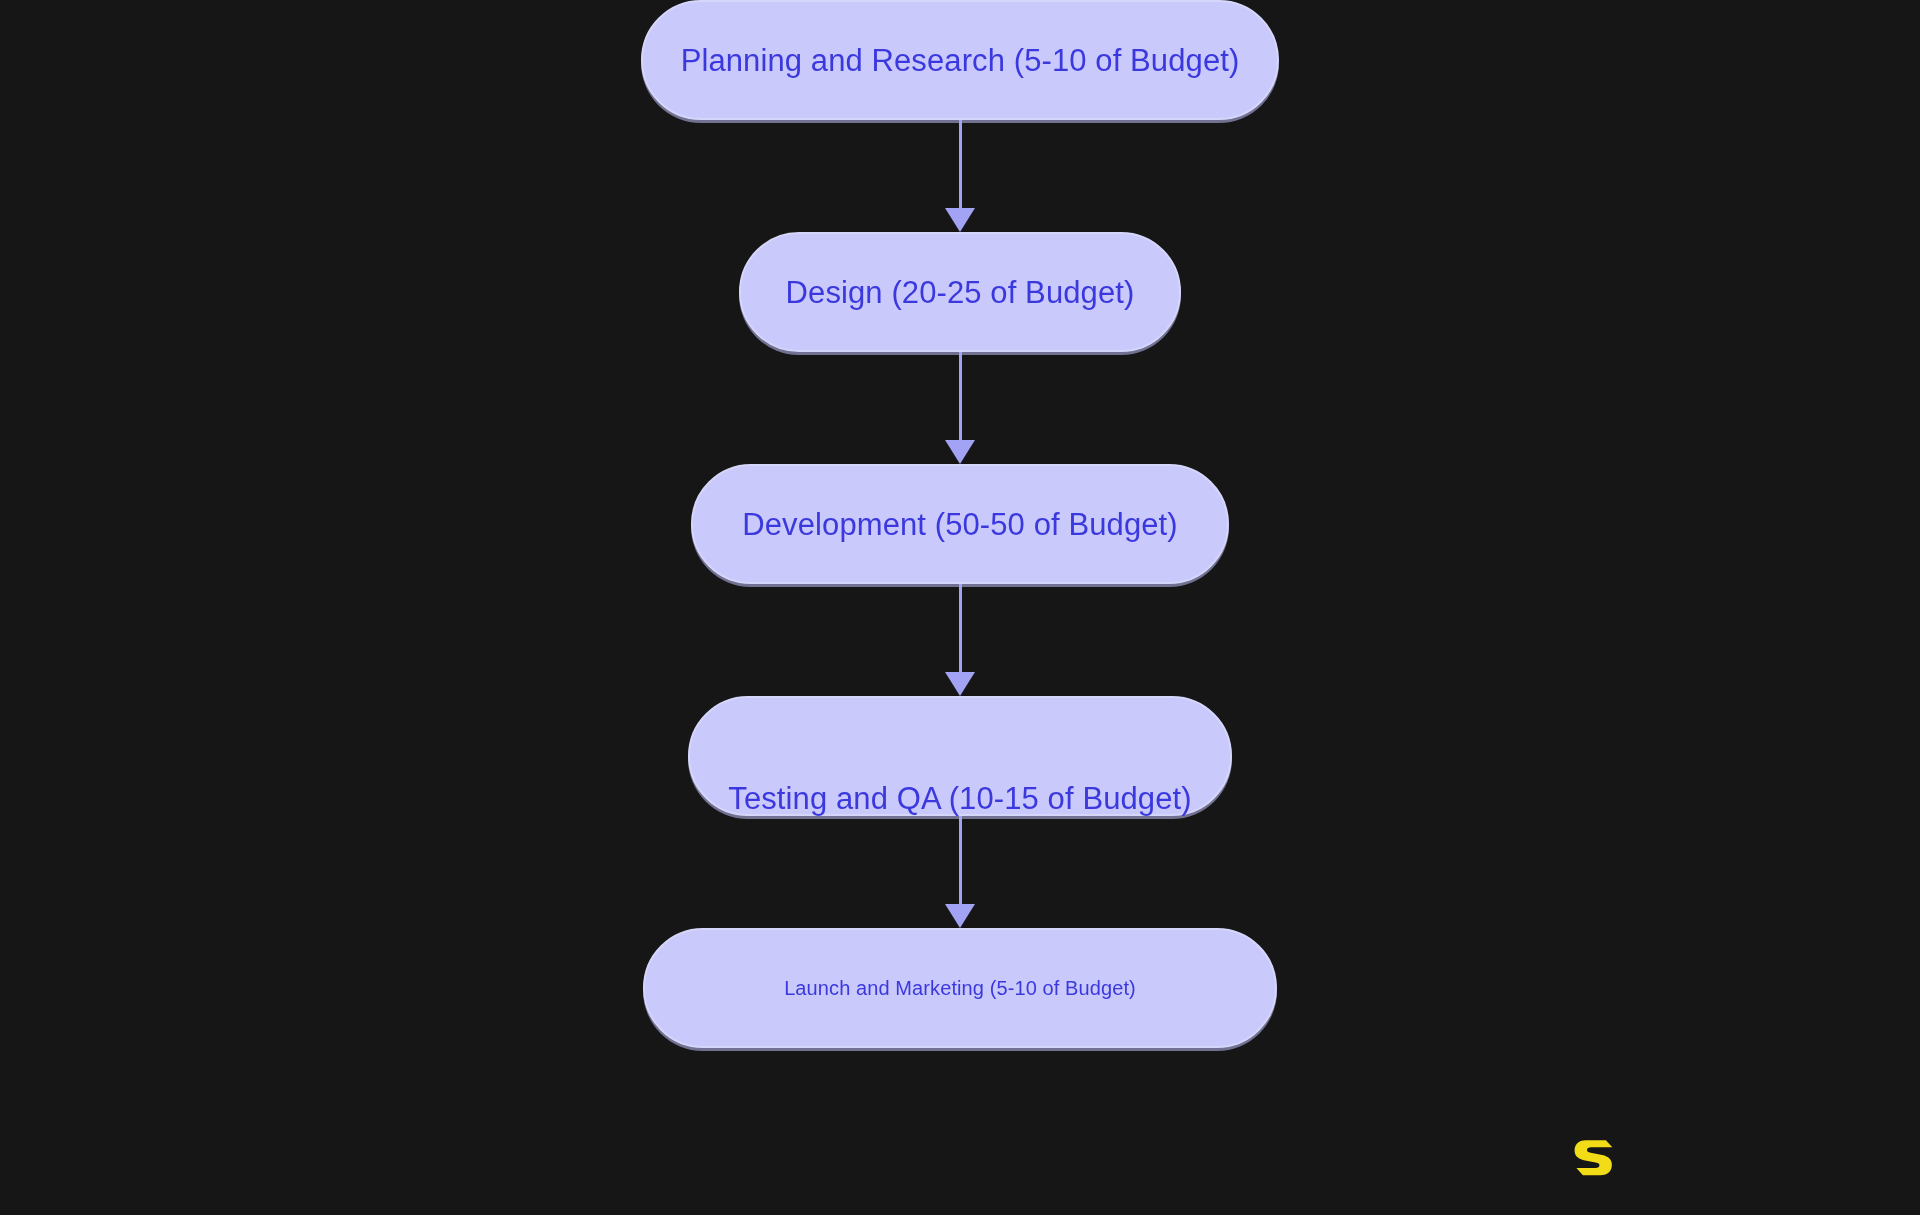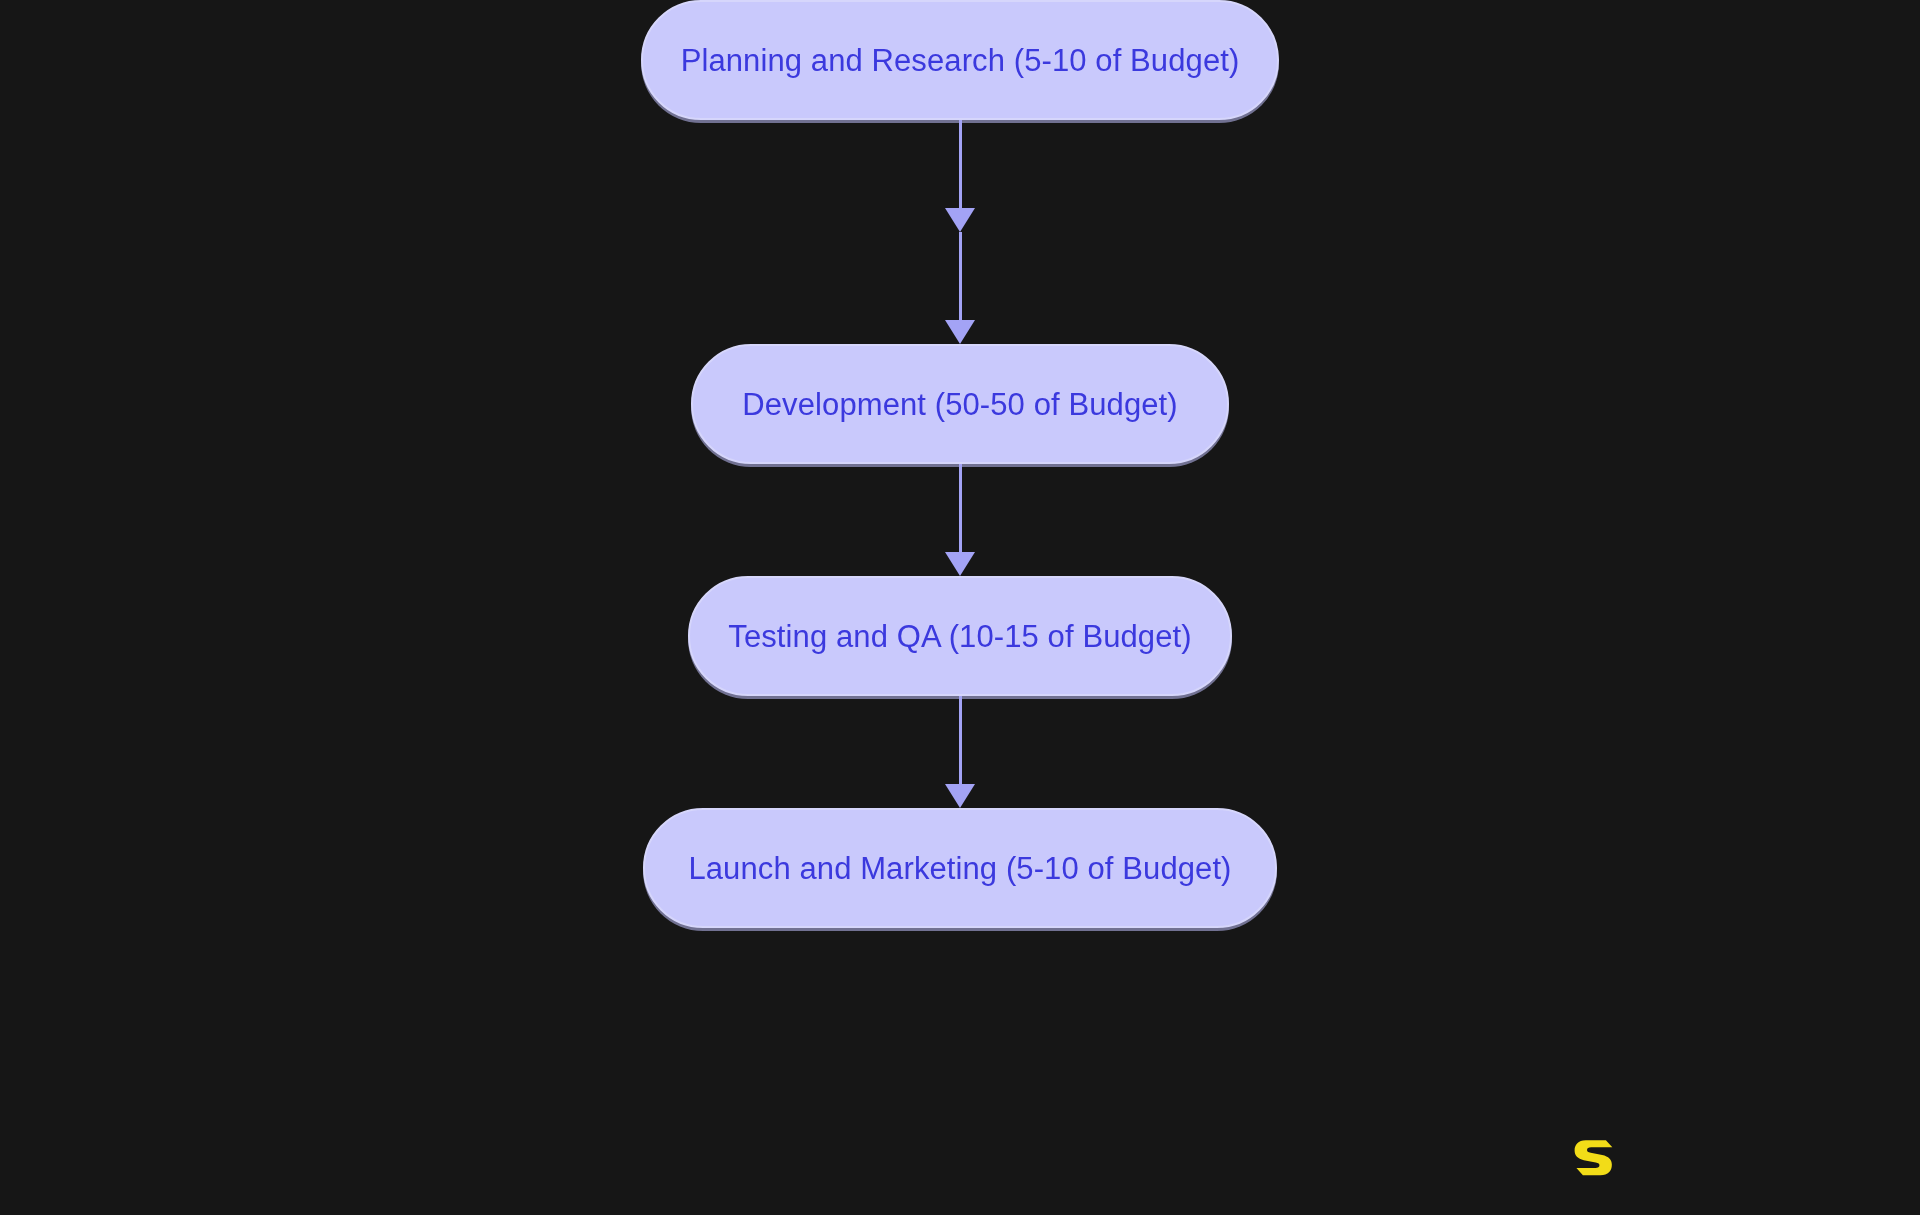--- a/index.html
+++ b/index.html
@@ -56,25 +56,25 @@
 
   .node-0 { width: 638px; height: 120px; }
   .node-0 .node-label { font-size: 31px; }
 
   .node-1 { width: 442px; height: 120px; }
   .node-1 .node-label { font-size: 31px; }
 
   .node-2 { width: 538px; height: 120px; }
   .node-2 .node-label { font-size: 31px; }
 
-  .node-3 { width: 544px; height: 120px; }
+  .node-3 { width: 544px; height: 120px; align-items: flex-end; }
   .node-3 .node-label { font-size: 31px; }
 
   .node-4 { width: 634px; height: 120px; }
-  .node-4 .node-label { font-size: 31px; }
+  .node-4 .node-label { font-size: 20px; }
 
   
   .connector {
     position: relative;
     width: 30px;
     display: flex;
     flex-direction: column;
     align-items: center;
     justify-content: flex-start;
   }
@@ -115,20 +115,23 @@
 
     <div class="node node-0">
       <span class="node-label">Planning and Research (5-10 of Budget)</span>
     </div>
 
     <div class="connector conn-0">
       <div class="connector-line"></div>
       <div class="connector-head"></div>
     </div>
 
+    <div class="node node-1">
+      <span class="node-label">Design (20-25 of Budget)</span>
+    </div>
 
     <div class="connector conn-1">
       <div class="connector-line"></div>
       <div class="connector-head"></div>
     </div>
 
     <div class="node node-2">
       <span class="node-label">Development (50-50 of Budget)</span>
     </div>
 

